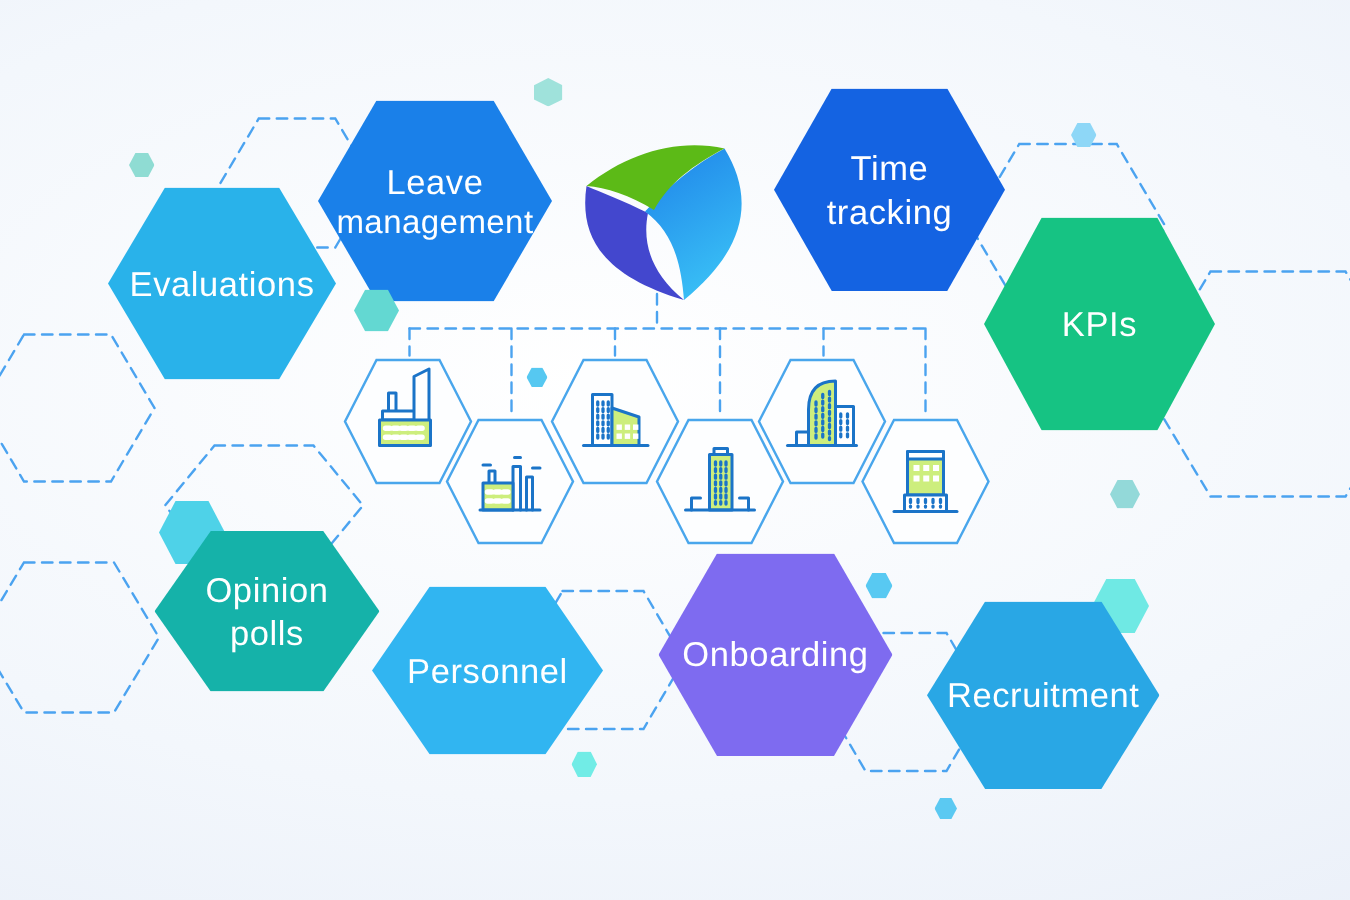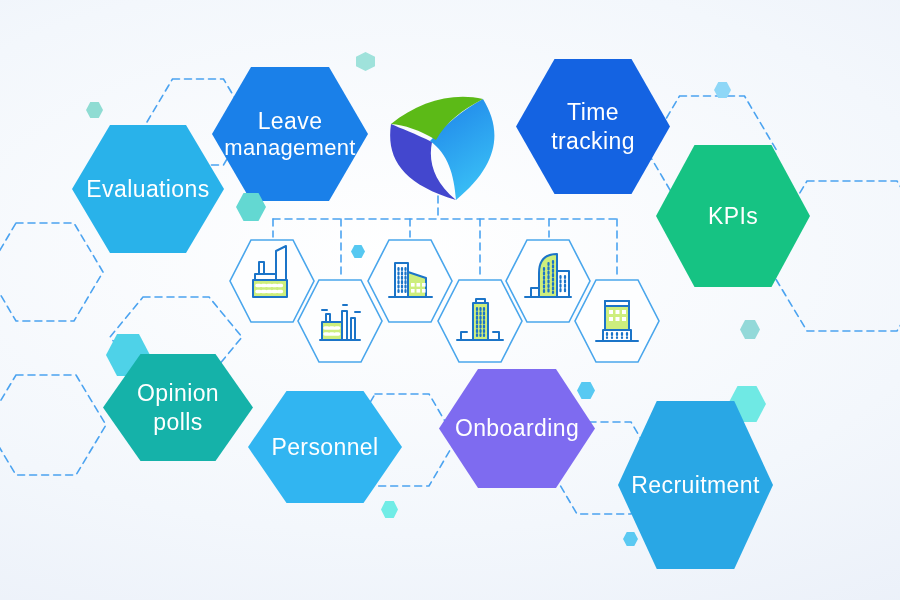--- a/index.html
+++ b/index.html
@@ -84,25 +84,25 @@
 
   <div class="bighex" style="left: 103px; top: 354px; width: 150px; height: 107px; background: rgb(21, 178, 169);">
     <span class="l1">Opinion</span>
     <span class="l1">polls</span>
   </div>
 
   <div class="bighex" style="left: 248px; top: 391px; width: 154px; height: 112px; background: rgb(49, 181, 241);">
     <span class="l1">Personnel</span>
   </div>
 
-  <div class="bighex" style="left: 439px; top: 369px; width: 156px; height: 119px; background: rgb(126, 107, 240);">
+  <div class="bighex" style="left: 439px; top: 369px; width: 156px; height: 135px; background: rgb(126, 107, 240);">
     <span class="l1">Onboarding</span>
   </div>
 
-  <div class="bighex" style="left: 618px; top: 401px; width: 155px; height: 168px; background: rgb(41, 167, 229);">
+  <div class="bighex" style="left: 618px; top: 401px; width: 155px; height: 125px; background: rgb(41, 167, 229);">
     <span class="l1">Recruitment</span>
   </div>
 
   <svg class="cell" style="left:228px;top:238px" width="88" height="86" viewBox="0 0 88 86">
     <polygon points="23,2 65,2 86,43 65,84 23,84 2,43" fill="#fdfeff" stroke="var(--cell-outline,#49a6ec)" stroke-width="1.6"></polygon>
     <g stroke="var(--icon-stroke,#1b74c8)" stroke-width="2" stroke-linejoin="round" stroke-linecap="round">
       <path class="wf" d="M31 40 V24 h5 v16"></path>
       <rect class="wf" x="27" y="36" width="22" height="6"></rect>
       <path class="wf" d="M48 42 V13 l10 -5 V42"></path>
       <rect class="gf" x="25" y="42" width="34" height="17"></rect>

